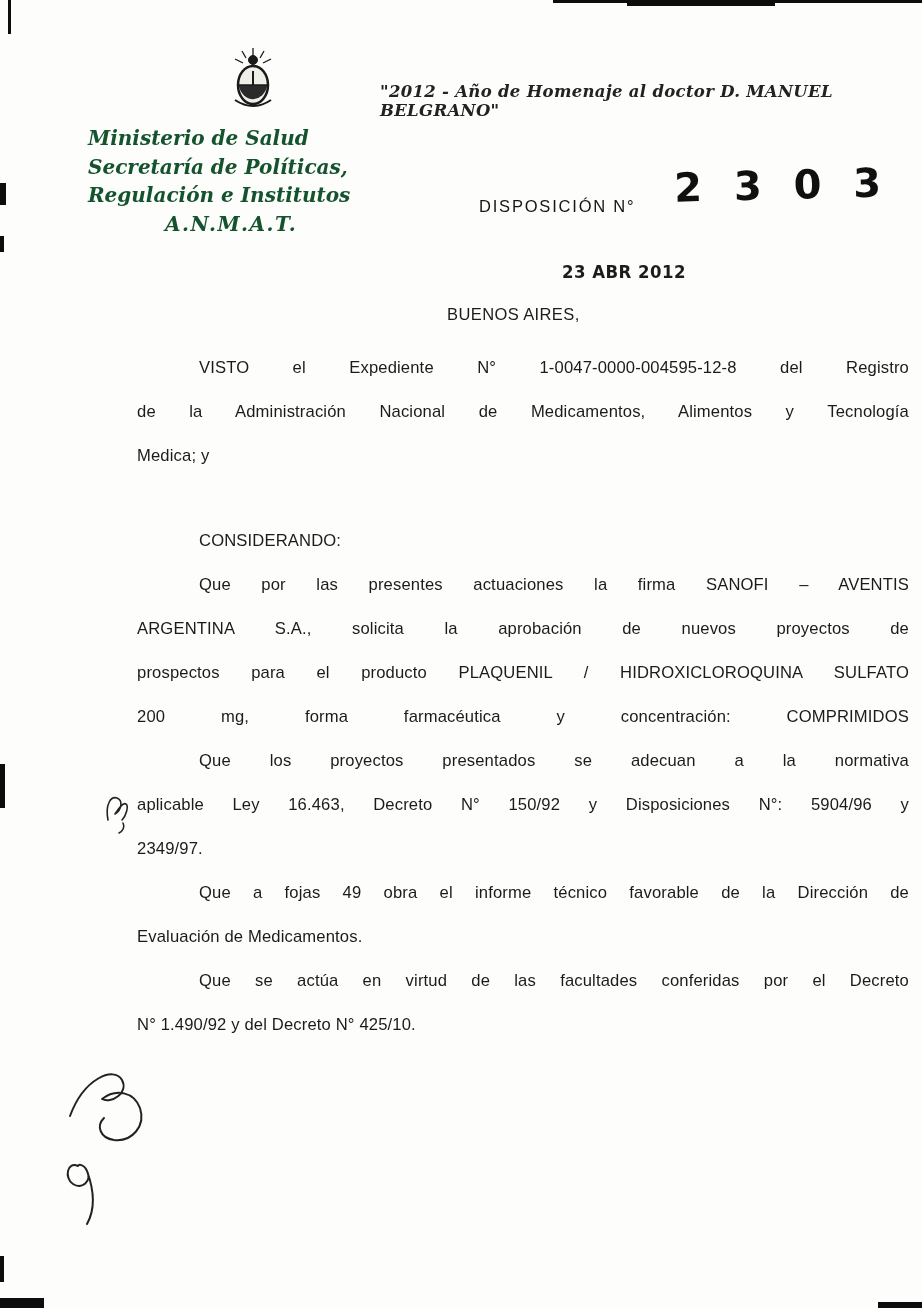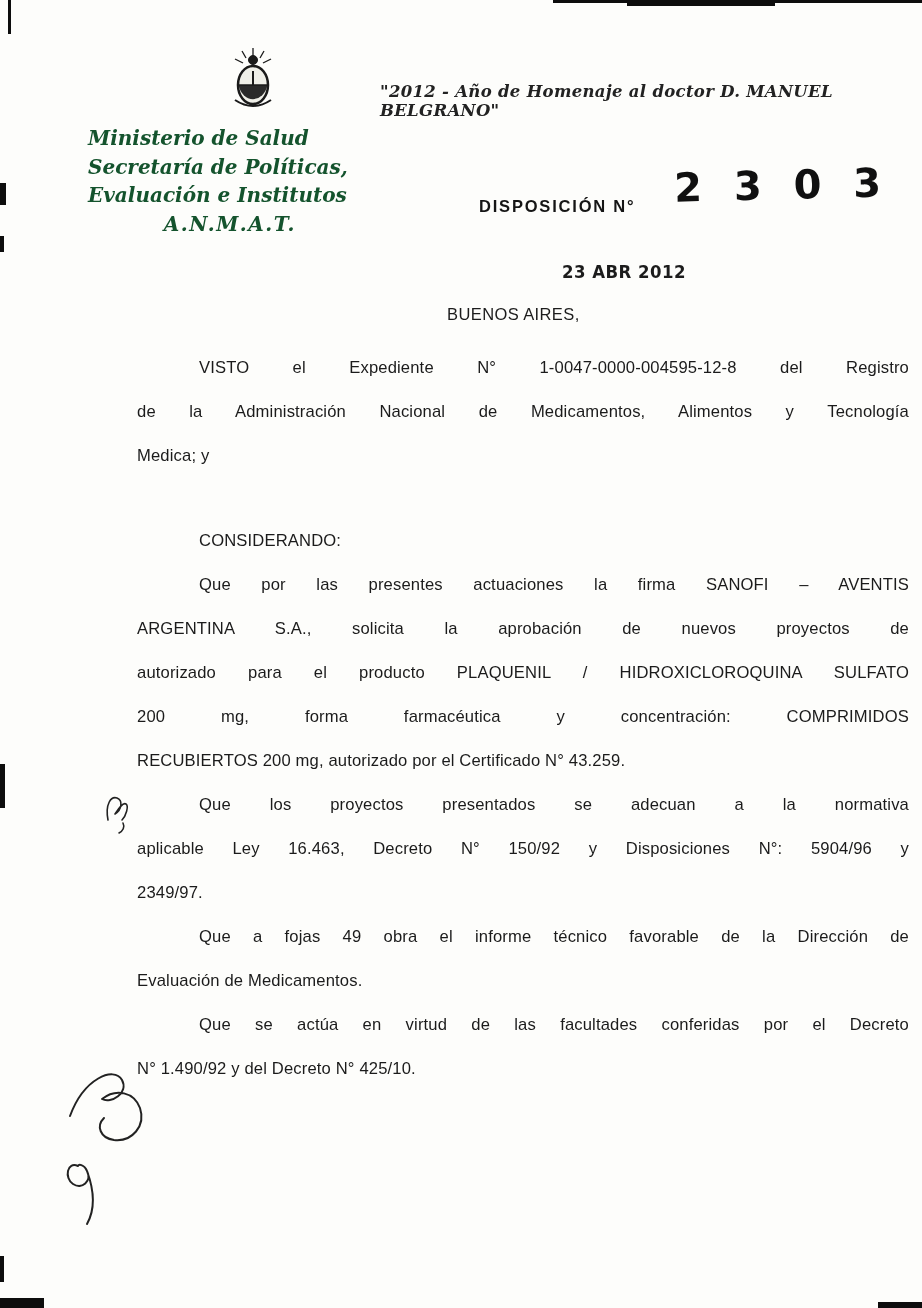--- a/index.html
+++ b/index.html
@@ -21,21 +21,21 @@
   }
   .ministry {
     position:absolute; left:88px; top:124px;
     font-family:"DejaVu Serif", serif; font-style:italic; font-weight:700;
     font-size:20px; line-height:28.5px; color:#14532d;
   }
   .ministry .anmat { padding-left:24px; letter-spacing:1.5px;text-align:center; }
 
   .dispo-label {
     position:absolute; left:479px; top:197px;
-    font-size:16.5px; font-weight:700; letter-spacing:1.8px; color:#151515;
+    font-size:16.5px; font-weight:400; letter-spacing:1.8px; color:#151515;
   }
   .dispo-number {
     position:absolute; left:674px; top:162px;
     font-family:"DejaVu Sans", sans-serif; font-size:40px; font-weight:700;
     letter-spacing:9px; transform:rotate(-1.5deg); color:#101010; white-space:nowrap;
   }
   .city-label { position:absolute; left:447px; top:265px; font-size:16.5px; letter-spacing:0.4px;margin-top:40px; }
   .date-stamp {
     position:absolute; left:562px; top:261px;
     font-family:"DejaVu Sans", sans-serif; font-size:18px; font-weight:700;
@@ -86,21 +86,21 @@
         <path d="M13 54 Q 31 66 49 54" fill="none" stroke-width="2"></path>
       </g>
     </svg>
   </div>
 
   <div class="motto">"2012 - Año de Homenaje al doctor D. MANUEL BELGRANO"</div>
 
   <div class="ministry">
     <div>Ministerio de Salud</div>
     <div>Secretaría de Políticas,</div>
-    <div>Evaluación e Institutos</div>
+    <div>Regulación e Institutos</div>
     <div class="anmat">A.N.M.A.T.</div>
   </div>
 
   <div class="dispo-label">DISPOSICIÓN N°</div>
   <div class="dispo-number">2 3 0 3</div>
 
   <div class="city-label">BUENOS AIRES,</div>
   <div class="date-stamp">23 ABR 2012</div>
 
   <main class="doc-body">
@@ -108,23 +108,22 @@
         <div class="line first">VISTO el Expediente N° 1-0047-0000-004595-12-8 del Registro</div>
         <div class="line">de la Administración Nacional de Medicamentos, Alimentos y Tecnología</div>
         <div class="line last">Medica; y</div>
       </div>
       <div class="para space-before">
         <div class="line first last">CONSIDERANDO:</div>
       </div>
       <div class="para">
         <div class="line first">Que por las presentes actuaciones la firma SANOFI – AVENTIS</div>
         <div class="line">ARGENTINA S.A., solicita la aprobación de nuevos proyectos de</div>
-        <div class="line">autorizado para el producto PLAQUENIL / HIDROXICLOROQUINA SULFATO</div>
+        <div class="line">prospectos para el producto PLAQUENIL / HIDROXICLOROQUINA SULFATO</div>
         <div class="line">200 mg, forma farmacéutica y concentración: COMPRIMIDOS</div>
-        <div class="line last">RECUBIERTOS 200 mg, autorizado por el Certificado N° 43.259.</div>
       </div>
       <div class="para">
         <div class="line first">Que los proyectos presentados se adecuan a la normativa</div>
         <div class="line">aplicable Ley 16.463, Decreto N° 150/92 y Disposiciones N°: 5904/96 y</div>
         <div class="line last">2349/97.</div>
       </div>
       <div class="para">
         <div class="line first">Que a fojas 49 obra el informe técnico favorable de la Dirección de</div>
         <div class="line last">Evaluación de Medicamentos.</div>
       </div>

